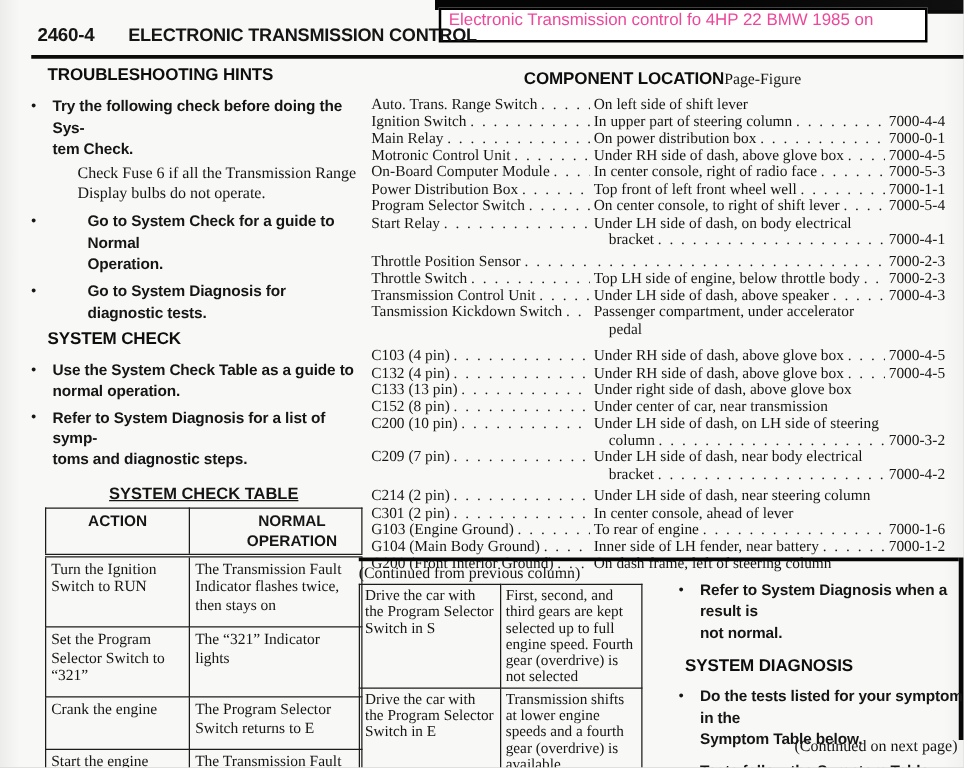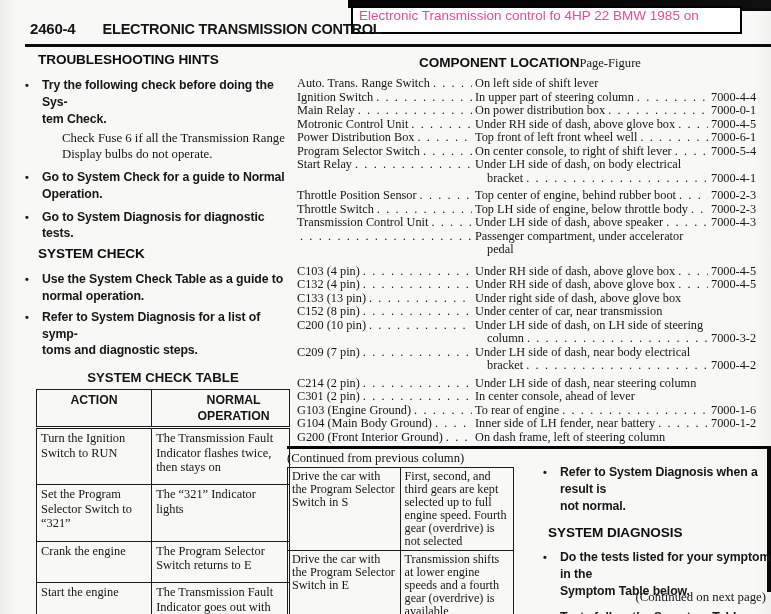--- a/index.html
+++ b/index.html
@@ -19,22 +19,22 @@
   
   .h1{font:bold 13.6px "Liberation Sans",sans-serif;letter-spacing:-0.1px;color:#0e0e0e;}
   .bullet{display:flex;margin-top:10px;}
   .bt{flex:none;width:17px;font:bold 11px/16.5px "Liberation Sans",sans-serif;}
   .bt::before{content:"\2022";}
   .bl{font:bold 12.3px/16.8px "Liberation Sans",sans-serif;letter-spacing:-0.1px;}
 
   .leftcol{position:absolute;left:25px;top:52px;width:266px;}
   .leftcol .h1{margin-left:13px;}
   .note{margin:4px 0 0 37px;font:12.8px/15.8px "Liberation Serif",serif;}
-  .mt6{margin-top:6px;} .mt4{margin-top:4px;}
-  .tbl-title{margin:11px 0 4px 11px;width:254px;text-align:center;font:bold 13.2px "Liberation Sans",sans-serif;}
+  .mt6{margin-top:6px;gap:28px;} .mt4{margin-top:4px;}
+  .tbl-title{margin:11px 0 4px 11px;width:254px;text-align:center;font:bold 13.2px "Liberation Sans",sans-serif;text-decoration:underline;}
   table{border-collapse:collapse;}
   .sctable{margin-left:11px;width:254px;font:12.4px/14.4px "Liberation Serif",serif;}
   .sctable th,.sctable td{border:1.3px solid #1c1c1c;padding:2px 4px 10px;vertical-align:top;text-align:left;}
   .sctable th{font:bold 12.3px/16px "Liberation Sans",sans-serif;text-align:center;border-bottom:3px double #1c1c1c;padding:2px 2px;}
   .sctable .c1{width:134px;} .sctable .c2{width:120px;padding-left:28px;}
   .cap{font:12.7px "Liberation Serif",serif;}
 
   
   .rightcol{position:absolute;left:297px;top:55px;width:466px;}
   .chead{display:flex;justify-content:center;align-items:baseline;}
@@ -197,29 +197,38 @@
       <div class="crow">
         <span class="cname">
             <span>Motronic Control Unit</span>
             <span class="lead"></span>
           </span>
         <span class="cloc">Under RH side of dash, above glove box</span>
         <span class="lead grow"></span>
         <span class="cfig">7000-4-5</span>
       </div>
 
+      <div class="crow">
+        <span class="cname">
+            <span>On-Board Computer Module</span>
+            <span class="lead"></span>
+          </span>
+        <span class="cloc">In center console, right of radio face</span>
+        <span class="lead grow"></span>
+        <span class="cfig">7000-5-3</span>
+      </div>
 
       <div class="crow">
         <span class="cname">
             <span>Power Distribution Box</span>
             <span class="lead"></span>
           </span>
         <span class="cloc">Top front of left front wheel well</span>
         <span class="lead grow"></span>
-        <span class="cfig">7000-6-1</span>
+        <span class="cfig">7000-1-1</span>
       </div>
 
       <div class="crow">
         <span class="cname">
             <span>Program Selector Switch</span>
             <span class="lead"></span>
           </span>
         <span class="cloc">On center console, to right of shift lever</span>
         <span class="lead grow"></span>
         <span class="cfig">7000-5-4</span>
@@ -237,21 +246,20 @@
         <span class="cloc">bracket</span>
         <span class="lead grow"></span>
         <span class="cfig">7000-4-1</span>
       </div>
 
       <div class="crow gap4">
         <span class="cname">
             <span>Throttle Position Sensor</span>
             <span class="lead"></span>
           </span>
-        <span class="cloc">Top center of engine, behind rubber boot</span>
         <span class="lead grow"></span>
         <span class="cfig">7000-2-3</span>
       </div>
 
       <div class="crow">
         <span class="cname">
             <span>Throttle Switch</span>
             <span class="lead"></span>
           </span>
         <span class="cloc">Top LH side of engine, below throttle body</span>
@@ -264,20 +272,21 @@
             <span>Transmission Control Unit</span>
             <span class="lead"></span>
           </span>
         <span class="cloc">Under LH side of dash, above speaker</span>
         <span class="lead grow"></span>
         <span class="cfig">7000-4-3</span>
       </div>
 
       <div class="crow">
         <span class="cname">
+            <span>Tansmission Kickdown Switch</span>
             <span class="lead"></span>
           </span>
         <span class="cloc">Passenger compartment, under accelerator</span>
       </div>
       <div class="crow">
         <span class="cindent"></span>
         <span class="cloc">pedal</span>
       </div>
 
       <div class="crow gap8">

